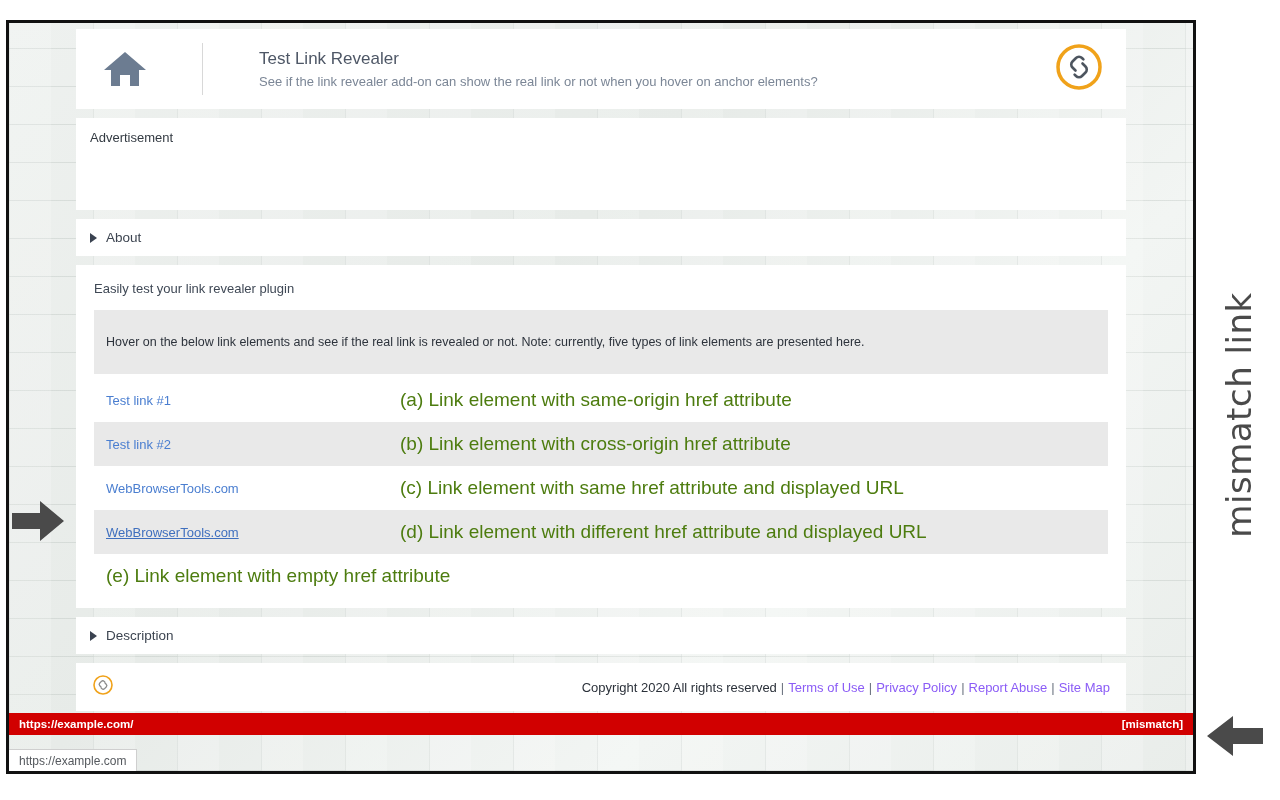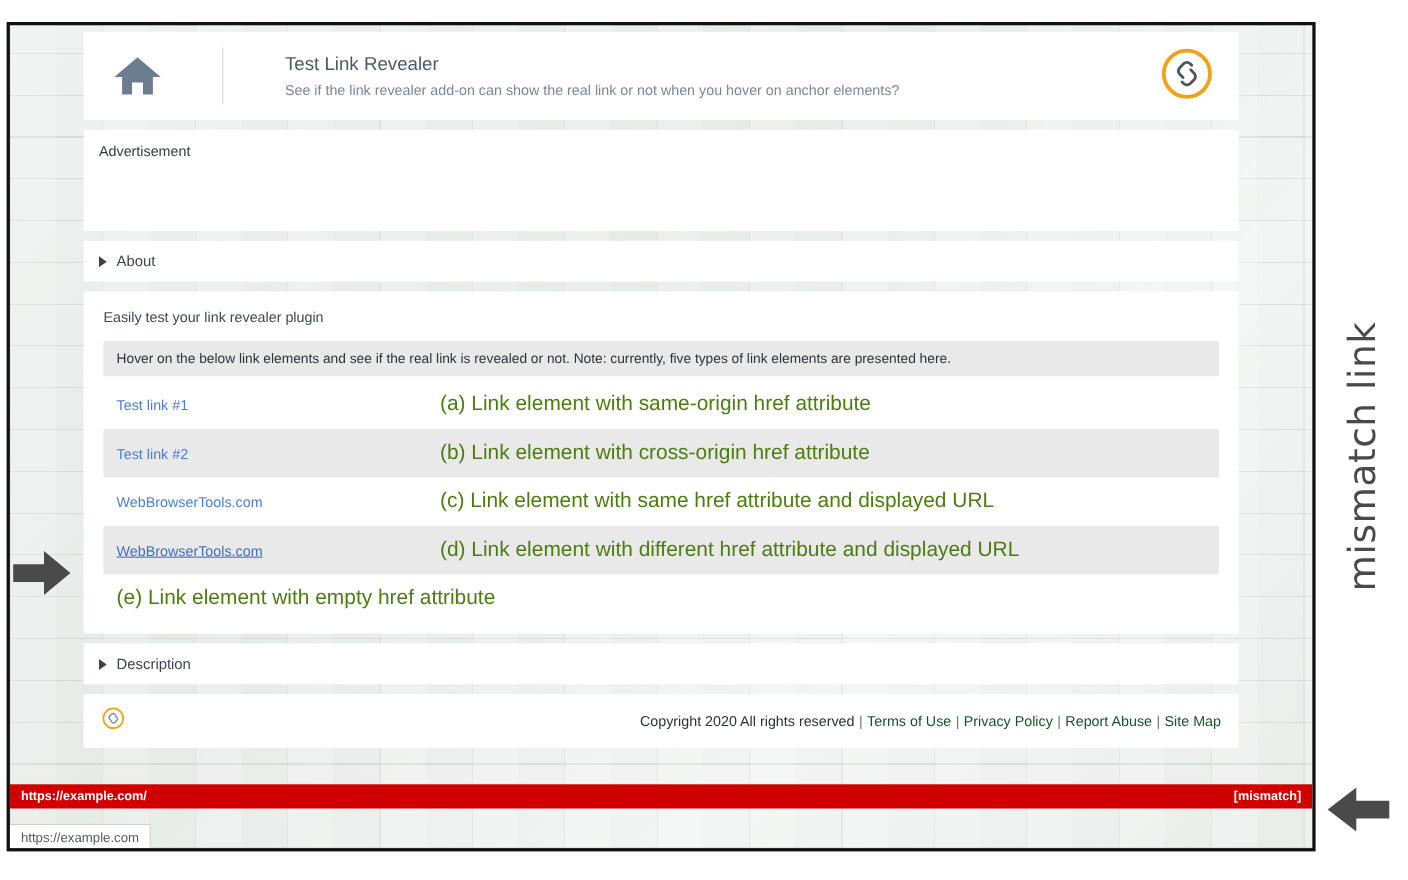--- a/index.html
+++ b/index.html
@@ -122,21 +122,21 @@
   .test-heading {
     font-size: 13px;
     color: #3f4855;
     margin: 2px 0 14px 0;
     font-weight: normal;
   }
   .note-bar {
     background: #e9e9e9;
     font-size: 12.5px;
     color: #2d333c;
-    padding: 9px 12px;
+    padding: 25px 12px;
     margin-bottom: 4px;
   }
   .rows { }
   .row {
     display: flex;
     align-items: center;
     height: 44px;
     padding: 0 12px;
     box-sizing: border-box;
   }
@@ -163,21 +163,21 @@
   }
   .footer-badge { flex: none; }
   .footer-links {
     flex: 1 1 auto;
     text-align: right;
     font-size: 13px;
     color: #2b313a;
     white-space: nowrap;
   }
   .footer-links a {
-    color: #14532d;
+    color: #8b5cf6;
     text-decoration: none;
     cursor: pointer;
   }
   .sep { color: #6d7581; padding: 0 4px; }
 
   
   #reveal-bar {
     position: absolute;
     left: 0;
     right: 0;

